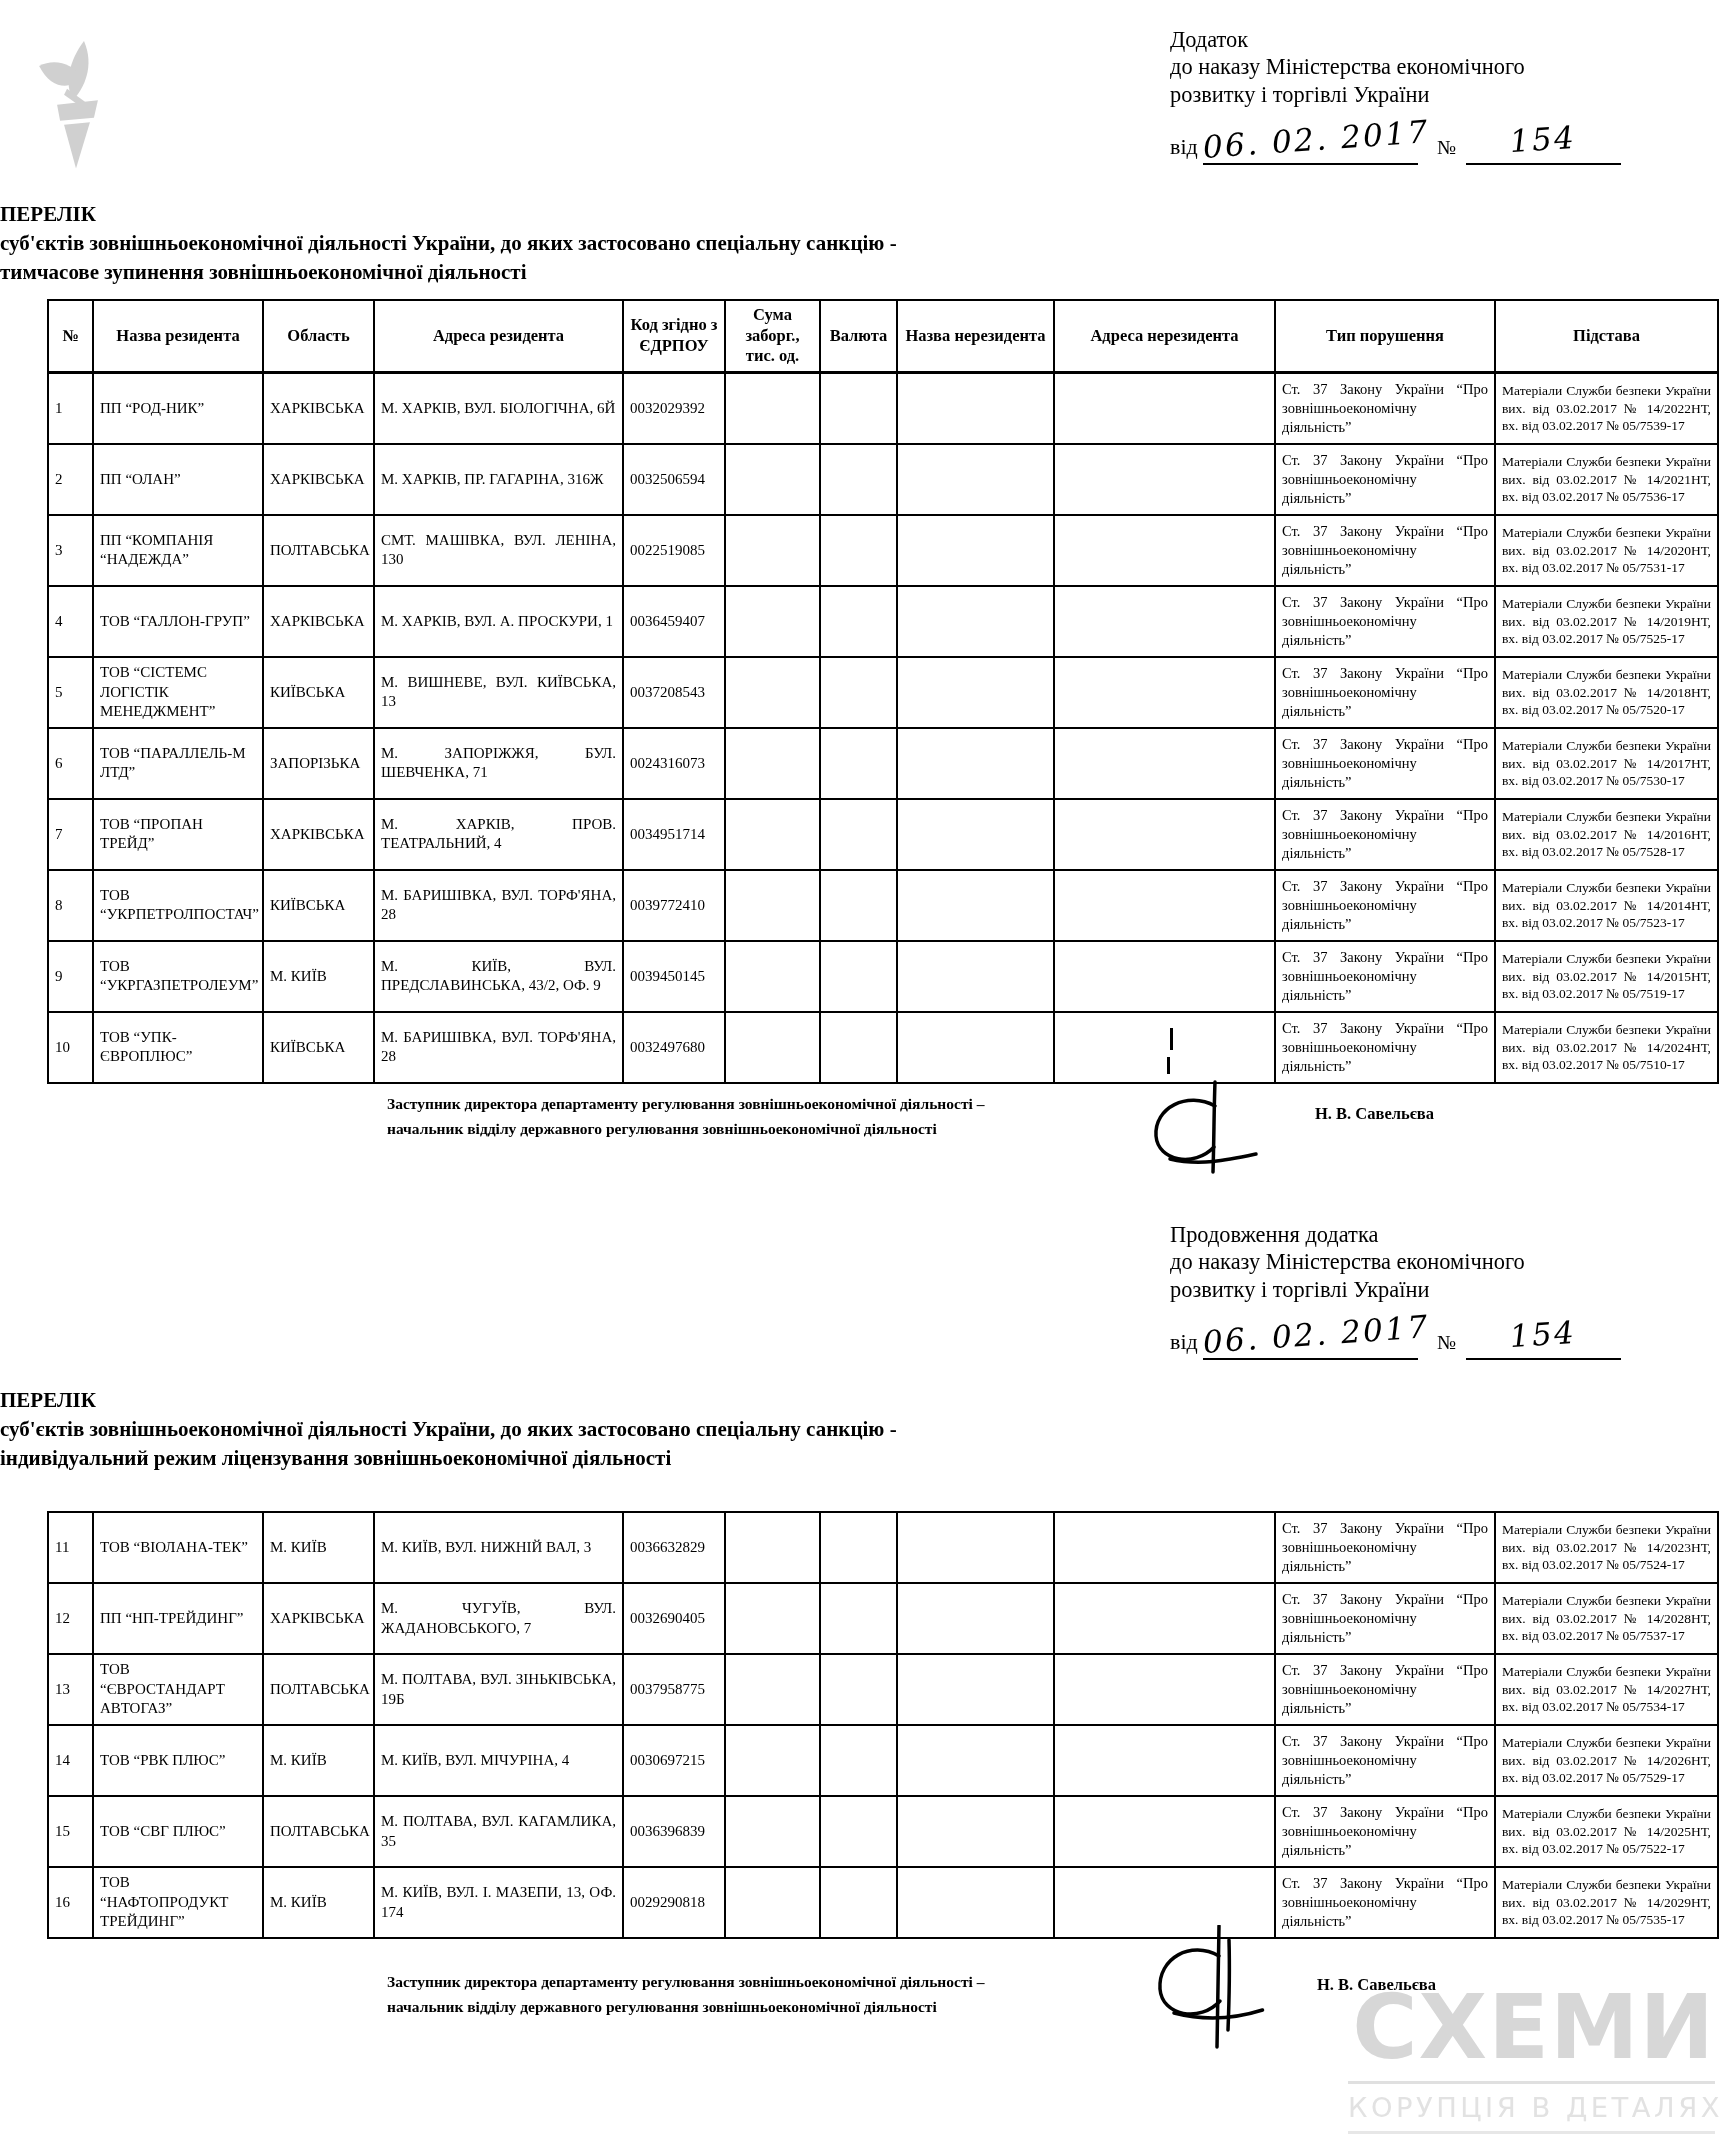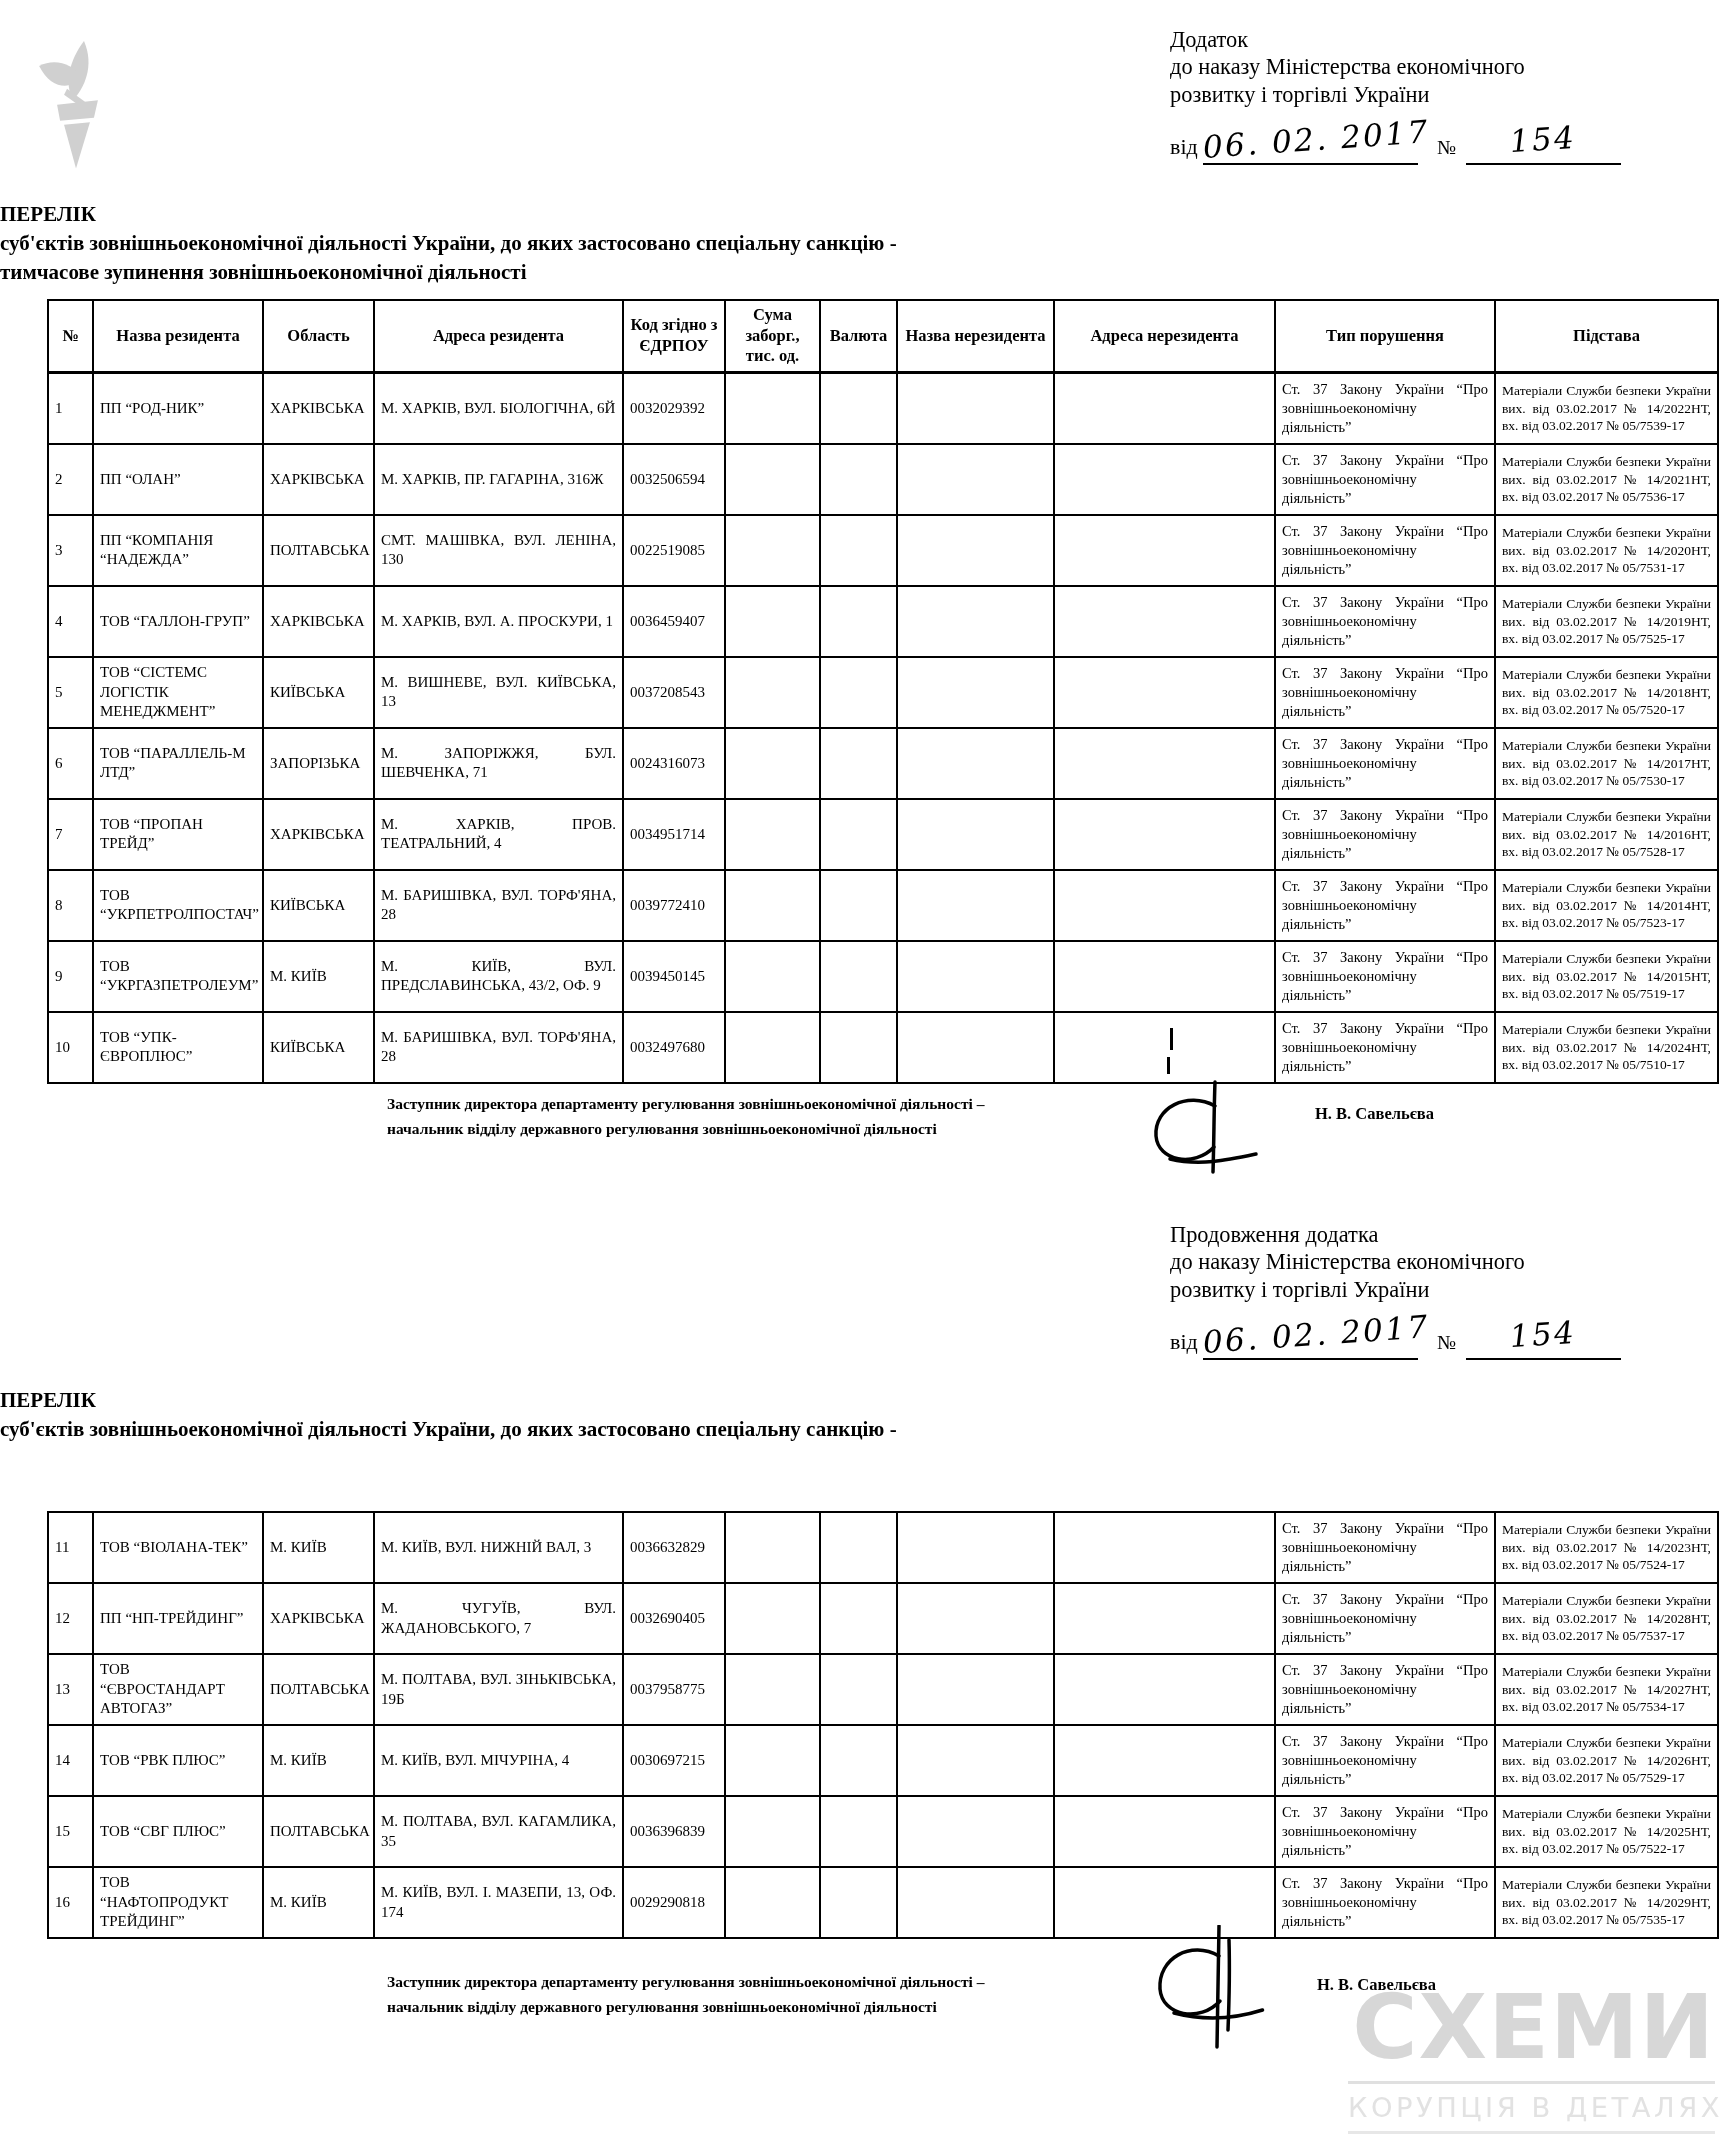--- a/index.html
+++ b/index.html
@@ -281,20 +281,21 @@
       <span class="lbl">від</span>
       <span class="uline u-date"><span class="hand">06. 02. 2017</span></span>
       <span class="no-sign">№</span>
       <span class="uline u-no"><span class="hand">154</span></span>
     </div>
   </div>
 
   <div class="list-title" style="top:1386px;">
     <div>ПЕРЕЛІК</div>
     <div>суб'єктів зовнішньоекономічної діяльності України,  до яких застосовано спеціальну санкцію -</div>
+    <div>індивідуальний режим ліцензування зовнішньоекономічної діяльності</div>
   </div>
 
   <table class="doc" style="top:1511px;">
     <colgroup>
       <col style="width:45px">
         <col style="width:170px">
         <col style="width:111px">
       <col style="width:249px">
         <col style="width:102px">
         <col style="width:95px">

